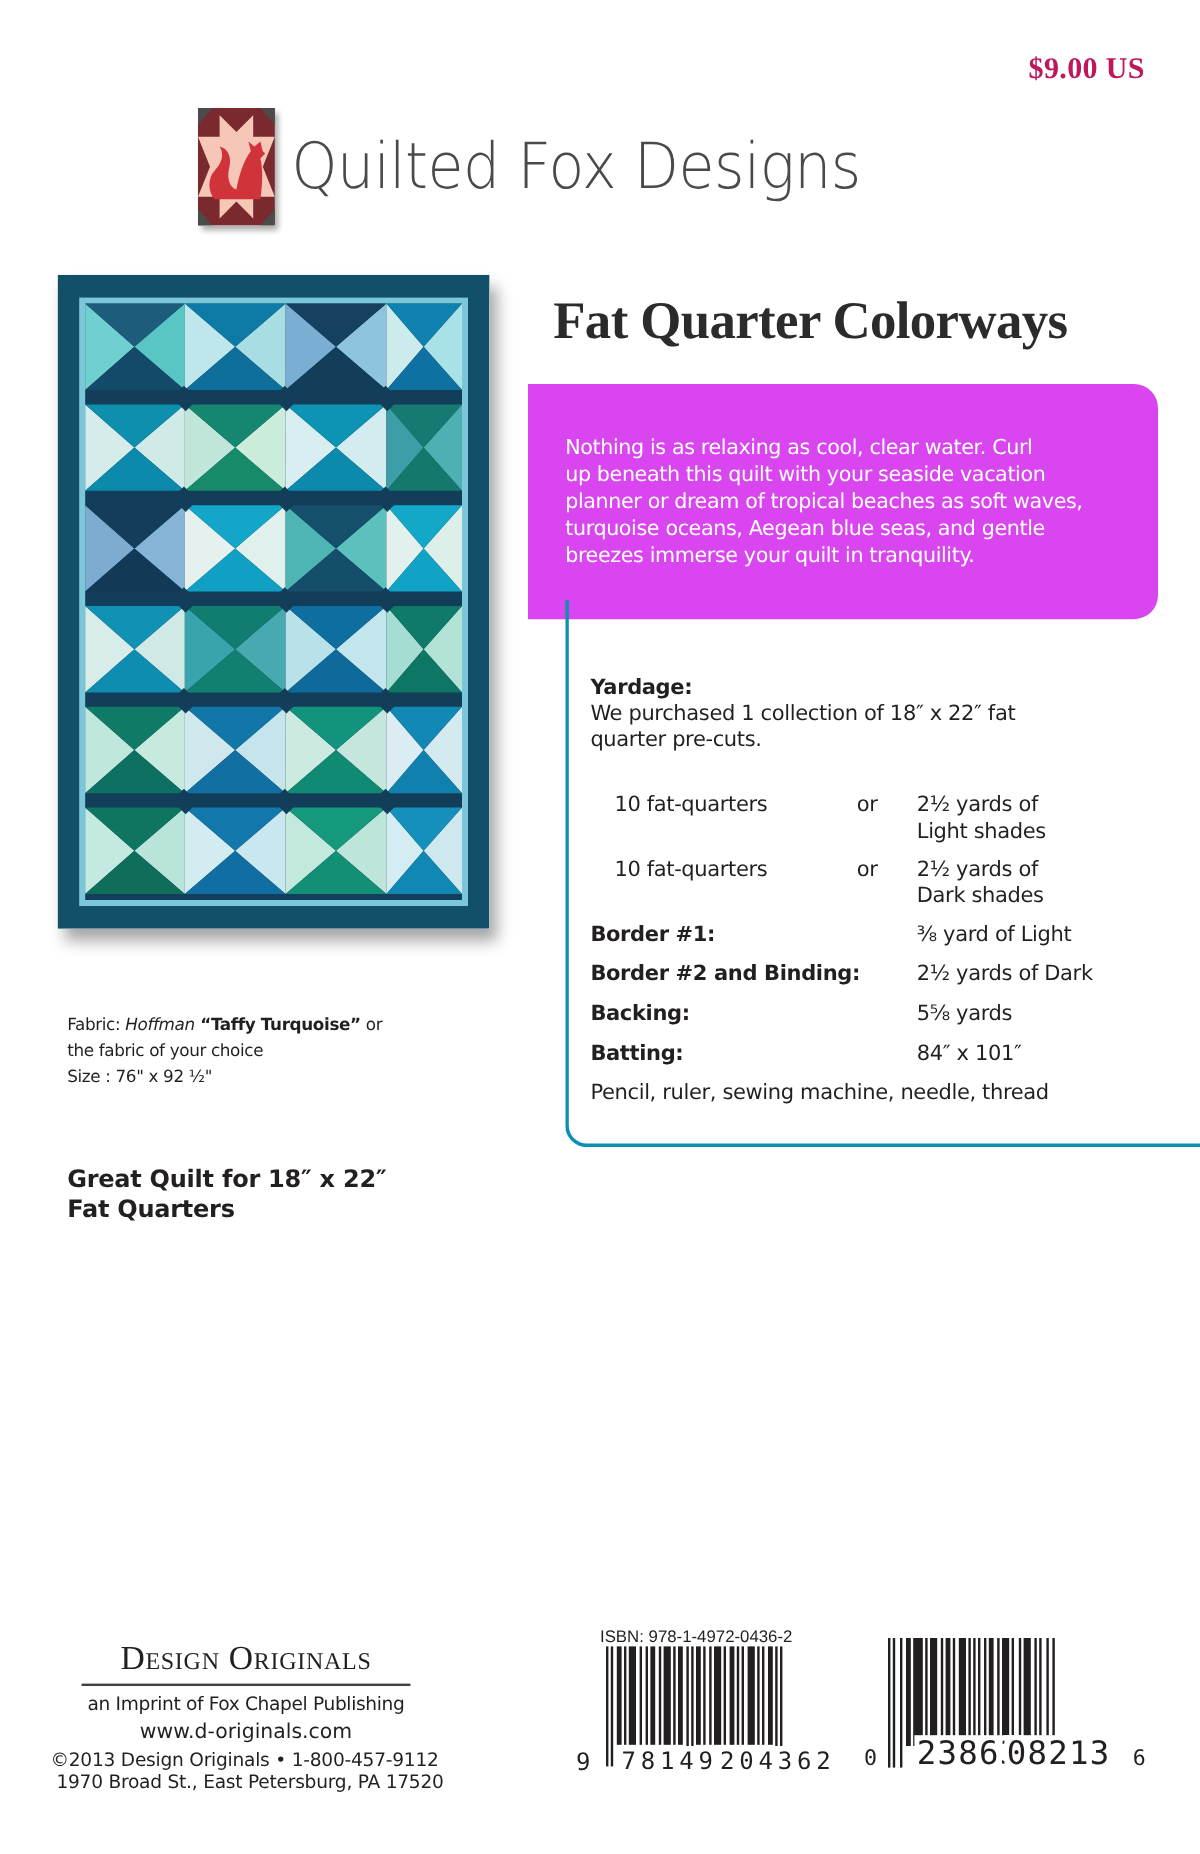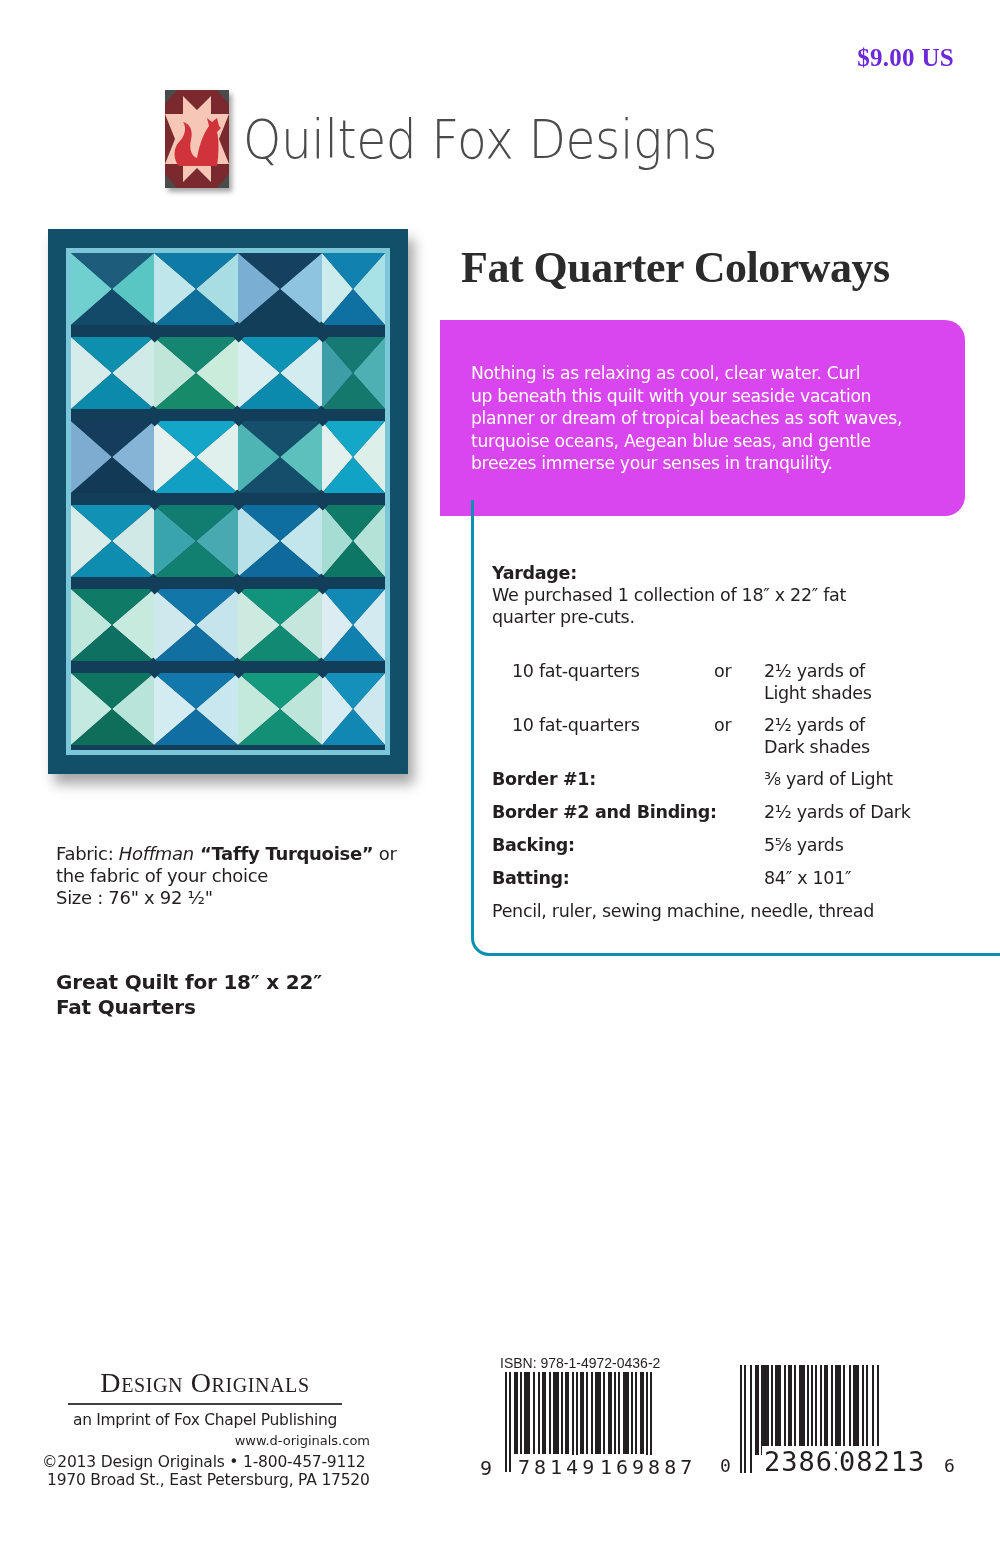--- a/index.html
+++ b/index.html
@@ -1,19 +1,19 @@
 <!DOCTYPE html>
 <html><head>
 <meta charset="utf-8">
 <style>
   * { box-sizing: border-box; margin: 0; padding: 0; }
   html, body { width: 1000px; height: 1545px; background: #ffffff; overflow: hidden; }
   body { position: relative; font-family: "DejaVu Sans", sans-serif; color: #231f20; }
 
-  .price { position: absolute; right: 46px; top: 44px; font-family: "Liberation Serif", serif; font-size: 25px; font-weight: bold; color: #6d28d9; letter-spacing: 0.3px; }
+  .price { position: absolute; right: 46px; top: 44px; font-family: "Liberation Serif", serif; font-size: 25px; font-weight: bold; color: #be185d; letter-spacing: 0.3px; }
 
   .brand { position: absolute; left: 165px; top: 90px; display: flex; align-items: center; }
   .brand-logo { width: 64px; height: 98px; position: relative; box-shadow: 3px 4px 5px rgba(0,0,0,0.35); }
   .brand-name { margin-left: 14px; font-family: "DejaVu Sans", sans-serif; font-weight: 300; font-size: 53px; color: #4a4a4a; letter-spacing: -0.5px; line-height: 1; transform: scaleX(0.92); transform-origin: left center; }
 
   .quilt { position: absolute; left: 48px; top: 229px; width: 360px; height: 545px; box-shadow: 6px 10px 12px rgba(0,0,0,0.35); }
 
   .title { position: absolute; left: 461px; top: 242px; font-family: "Liberation Serif", serif; font-weight: bold; font-size: 44px; color: #2b2b2b; letter-spacing: -0.5px; }
 
   .teal-box { position: absolute; left: 440px; top: 320px; width: 525px; height: 196px; background: #d946ef; border-radius: 0 20px 20px 0; }
@@ -25,30 +25,30 @@
   .req-intro { margin-top: 0; }
   .fq-row { display: flex; margin-left: 20px; }
   .fq-row .fq-qty { width: 202px; }
   .fq-row .fq-or { width: 50px; }
   .fq-row .fq-alt { width: 180px; }
   .spec-row { display: flex; height: 33px; align-items: center; }
   .spec-row .spec-label { width: 272px; font-weight: bold; }
   .spec-row .spec-value { }
   .tools { margin-top: 0; }
 
-  .fabric { position: absolute; left: 56px; top: 843px; font-size: 18px; line-height: 22px; color: #231f20; letter-spacing: -0.3px; }
+  .fabric { position: absolute; left: 56px; top: 843px; font-size: 14px; line-height: 22px; color: #231f20; letter-spacing: -0.3px; }
   .fabric i { font-style: italic; }
   .fabric b { font-weight: bold; }
 
   .great { position: absolute; left: 56px; top: 970px; font-size: 20px; font-weight: bold; line-height: 25px; color: #231f20; letter-spacing: -0.2px; }
 
   .publisher { position: absolute; left: 40px; top: 1367px; width: 330px; text-align: center; font-family: "DejaVu Sans", sans-serif; color: #231f20; }
   .pub-name { font-family: "Liberation Serif", serif; font-size: 28px; letter-spacing: 0.6px; font-variant: small-caps; line-height: 32px; padding-bottom: 4px; border-bottom: 2px solid #404040; margin: 0 28px 0 28px; }
   .pub-imprint { font-size: 15.5px; margin-top: 6px; letter-spacing: -0.3px; }
-  .pub-url { font-size: 13px; margin-top: 4px; text-align: right; }
+  .pub-url { font-size: 17px; margin-top: 4px; }
   .pub-copy { font-size: 15.5px; margin-top: 5px; text-align: left; margin-left: 2px; letter-spacing: -0.2px; }
   .pub-addr { font-size: 15.5px; text-align: left; margin-left: 7px; letter-spacing: -0.2px; }
 
   .isbn-label { position: absolute; left: 500px; top: 1355px; font-family: "Liberation Sans", sans-serif; font-size: 14px; color: #231f20; }
   .barcode { position: absolute; display: flex; align-items: flex-start; }
   .bar { background: #231f20; display: inline-block; }
   .isbn-bc { left: 505px; top: 1372px; height: 100px; }
   .upc-bc { left: 740px; top: 1365px; height: 108px; }
   .bc-digits { position: absolute; font-family: "DejaVu Sans Mono", monospace; color: #231f20; background: #fff; }
 </style>
@@ -205,21 +205,21 @@
 </div>
 
 <h1 class="title">Fat Quarter Colorways</h1>
 
 <div class="teal-box">
   <p>
     <span>Nothing is as relaxing as cool, clear water. Curl</span><br>
     <span>up beneath this quilt with your seaside vacation</span><br>
     <span>planner or dream of tropical beaches as soft waves,</span><br>
     <span>turquoise oceans, Aegean blue seas, and gentle</span><br>
-    <span>breezes immerse your senses in tranquility.</span>
+    <span>breezes immerse your quilt in tranquility.</span>
   </p>
 </div>
 
 <div class="req-box">
   <div class="req-content">
     <div class="req-heading">Yardage:</div>
     <div class="req-intro">
       <span>We purchased 1 collection of 18″ x 22″ fat</span><br>
       <span>quarter pre-cuts.</span>
     </div>
@@ -304,21 +304,21 @@
     <span class="bar" style="width: 2px; height: 82px; margin-right: 3px;"></span>
     <span class="bar" style="width: 6px; height: 82px; margin-right: 2px;"></span>
     <span class="bar" style="width: 2px; height: 82px; margin-right: 2px;"></span>
     <span class="bar" style="width: 2px; height: 82px; margin-right: 3px;"></span>
     <span class="bar" style="width: 4px; height: 82px; margin-right: 2px;"></span>
     <span class="bar" style="width: 2px; height: 100px; margin-right: 2px;"></span>
     <span class="bar" style="width: 2px; height: 100px; margin-right: 0px;"></span>
   </div>
 <div class="bc-digits" style="left:480px; top:1456px; font-size:20px;">9</div>
 <div class="bc-digits" style="left:516px; top:1455px; font-size:20px; letter-spacing:4px; padding:0 2px;">781497</div>
-<div class="bc-digits" style="left:598px; top:1455px; font-size:20px; letter-spacing:4px; padding:0 2px;">169887</div>
+<div class="bc-digits" style="left:598px; top:1455px; font-size:20px; letter-spacing:4px; padding:0 2px;">204362</div>
 
 <div class="barcode upc-bc" id="upcBars">
     <span class="bar" style="width: 2px; height: 108px; margin-right: 2px;"></span>
     <span class="bar" style="width: 2px; height: 108px; margin-right: 4px;"></span>
     <span class="bar" style="width: 2px; height: 108px; margin-right: 3px;"></span>
     <span class="bar" style="width: 4px; height: 90px; margin-right: 2px;"></span>
     <span class="bar" style="width: 8px; height: 90px; margin-right: 2px;"></span>
     <span class="bar" style="width: 2px; height: 90px; margin-right: 2px;"></span>
     <span class="bar" style="width: 6px; height: 90px; margin-right: 3px;"></span>
     <span class="bar" style="width: 2px; height: 90px; margin-right: 2px;"></span>

